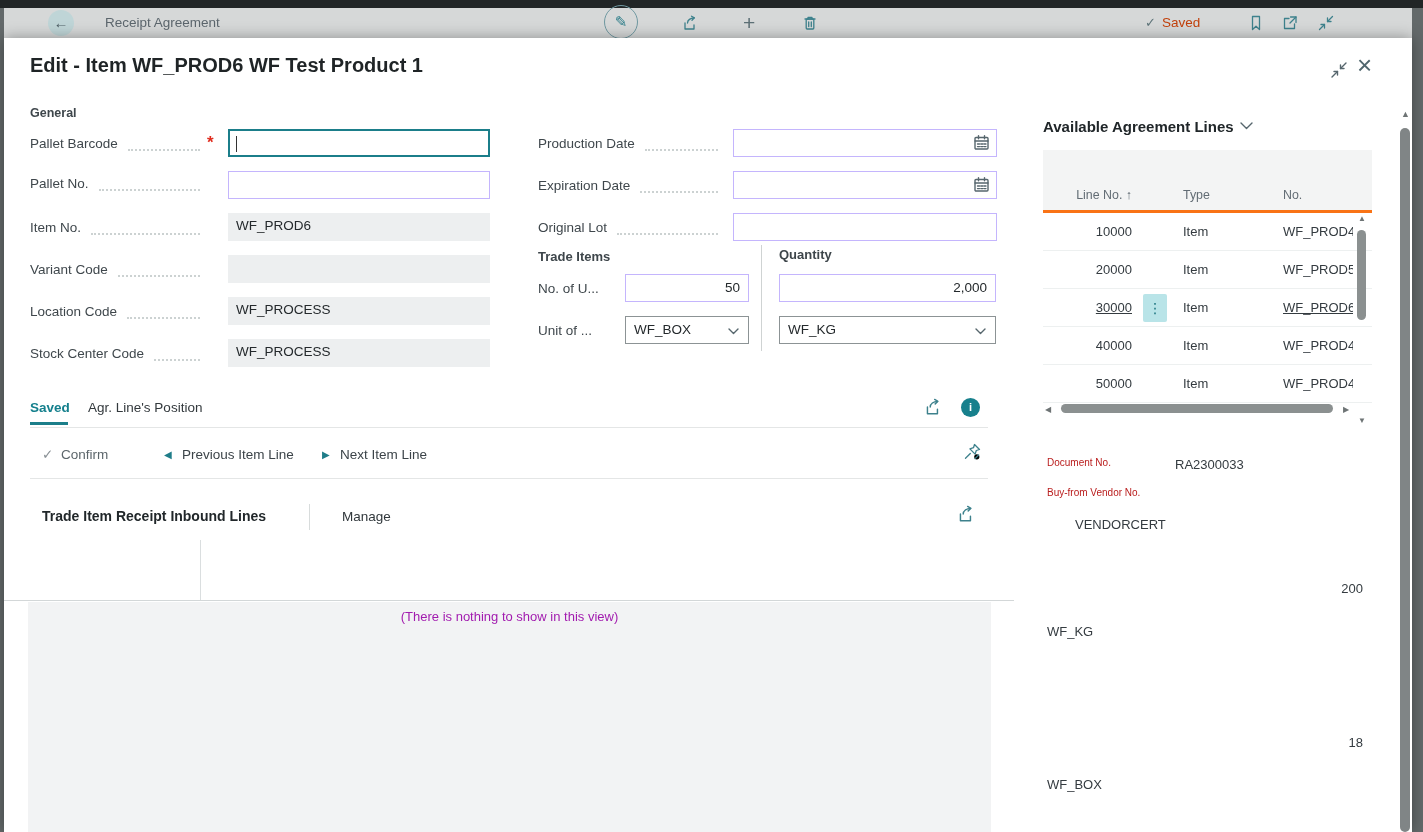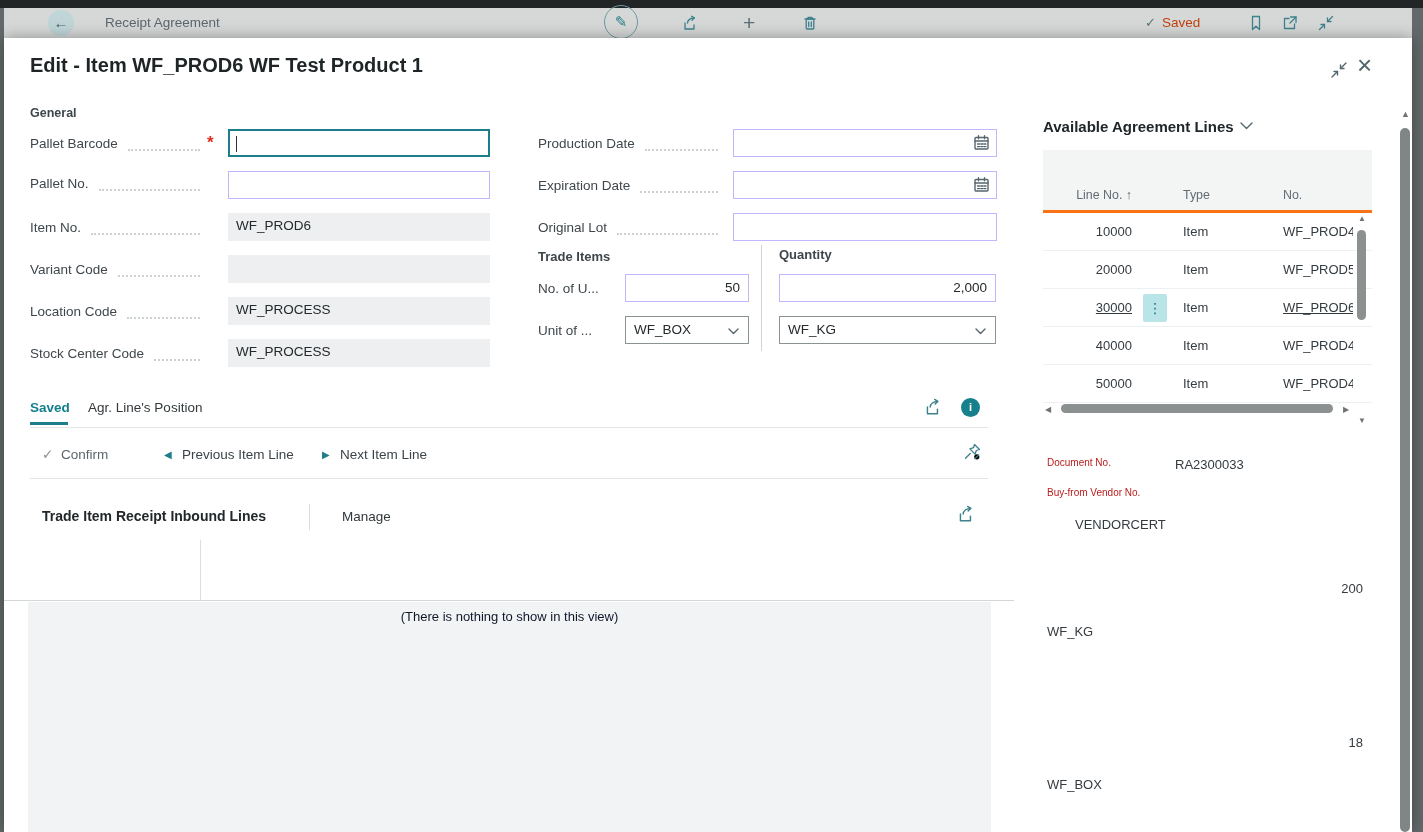--- a/index.html
+++ b/index.html
@@ -58,21 +58,21 @@
   .info-circle { position:absolute; left:957px; top:360px; width:19px; height:19px; border-radius:50%;
                  background:#17808c; color:#fff; font-size:11px; font-weight:bold; text-align:center; line-height:19px; cursor:pointer; }
 
   
   .part-title { position:absolute; left:38px; top:470px; font-size:14px; font-weight:700; color:#21272a; }
   .part-vbar { position:absolute; left:305px; top:466px; width:1px; height:26px; background:#d8dcdc; }
   .part-manage { position:absolute; left:338px; top:471px; font-size:13.5px; color:#31383c; cursor:pointer; }
   .grid-head { position:absolute; left:0; top:502px; width:1010px; height:61px; border-bottom:1px solid #d3d7d8; overflow:hidden; }
   .frozen-line { position:absolute; left:196px; top:0; width:1px; height:61px; background:#dadedf; }
   .empty-zone { position:absolute; left:24px; top:564px; width:963px; height:230px; background:#f2f3f4;
-                text-align:center; font-size:13px; color:#0f172a; padding-top:7px; }
+                text-align:center; font-size:13px; color:#a21caf; padding-top:7px; }
 
   
   .fb-title { position:absolute; left:1039px; top:80px; font-size:15px; font-weight:700; color:#202629; cursor:pointer; }
   .fb-title .chev { margin-left:6px; vertical-align:2px; }
   .fb-table { position:absolute; left:1039px; top:112px; width:329px; height:284px; overflow:hidden; }
   .fb-thead { position:absolute; left:0; top:0; width:329px; height:63px; background:#f3f4f4; border-bottom:3px solid #f97316; }
   .fb-th { position:absolute; top:38px; font-size:12.4px; color:#626c74; }
   .fb-row { position:absolute; left:0; width:329px; height:38px; border-bottom:1px solid #edf0f0; background:#fff; }
   .fb-cell { position:absolute; top:0; line-height:38px; font-size:13px; color:#343b40; white-space:nowrap; overflow:hidden; }
   .c-lineno { left:0; width:89px; text-align:right; }

